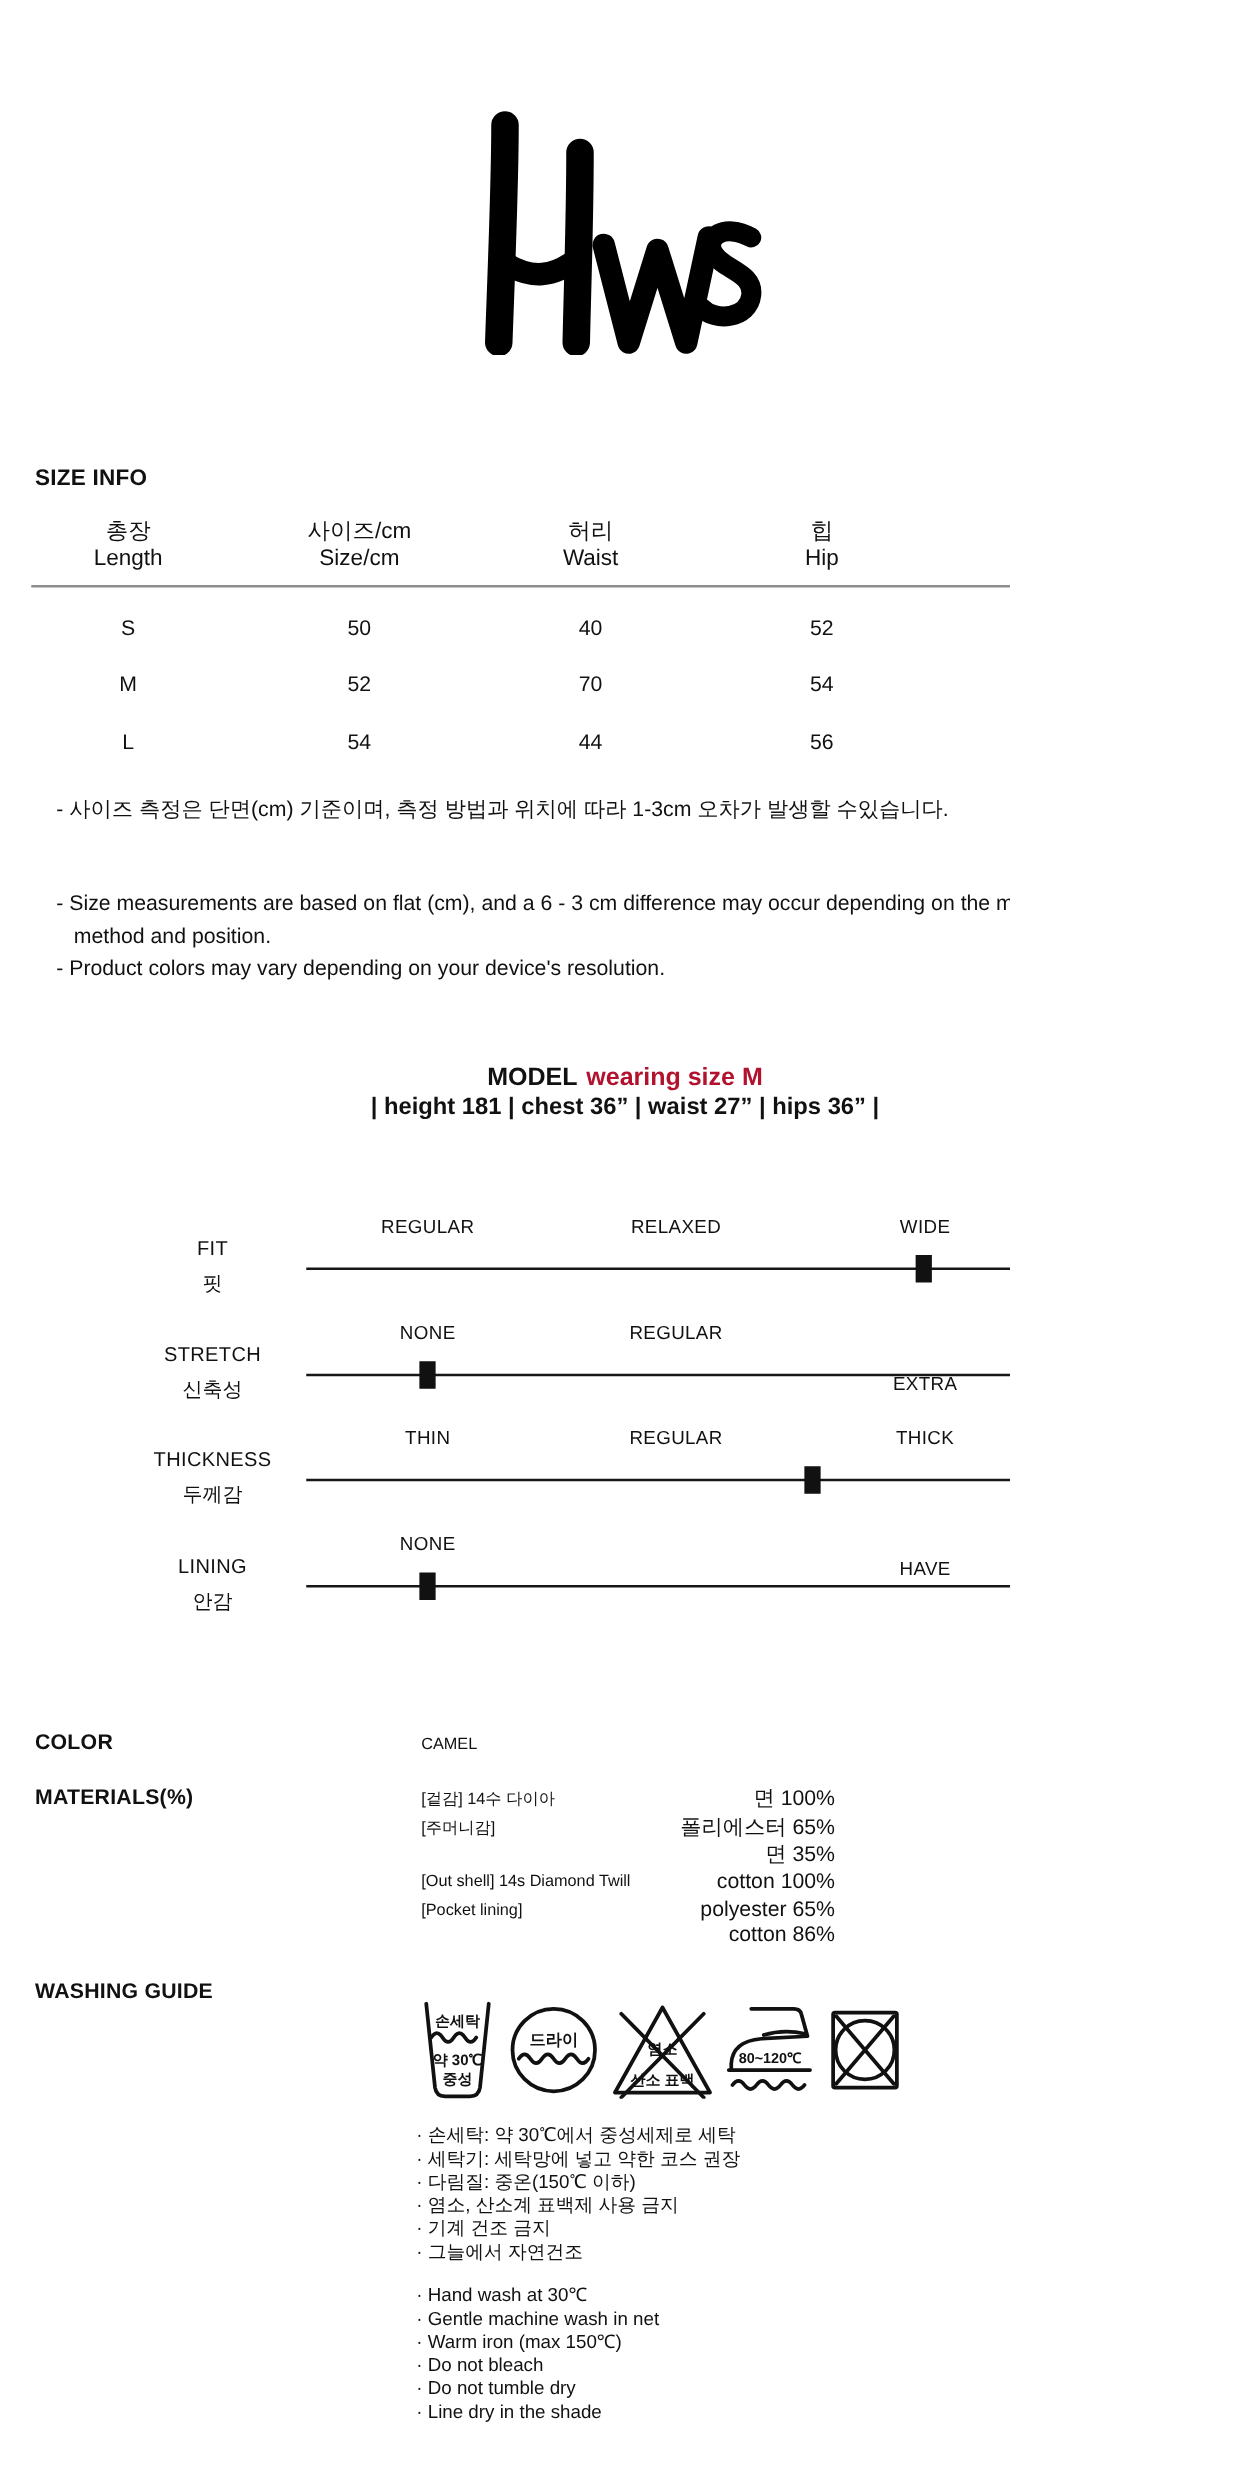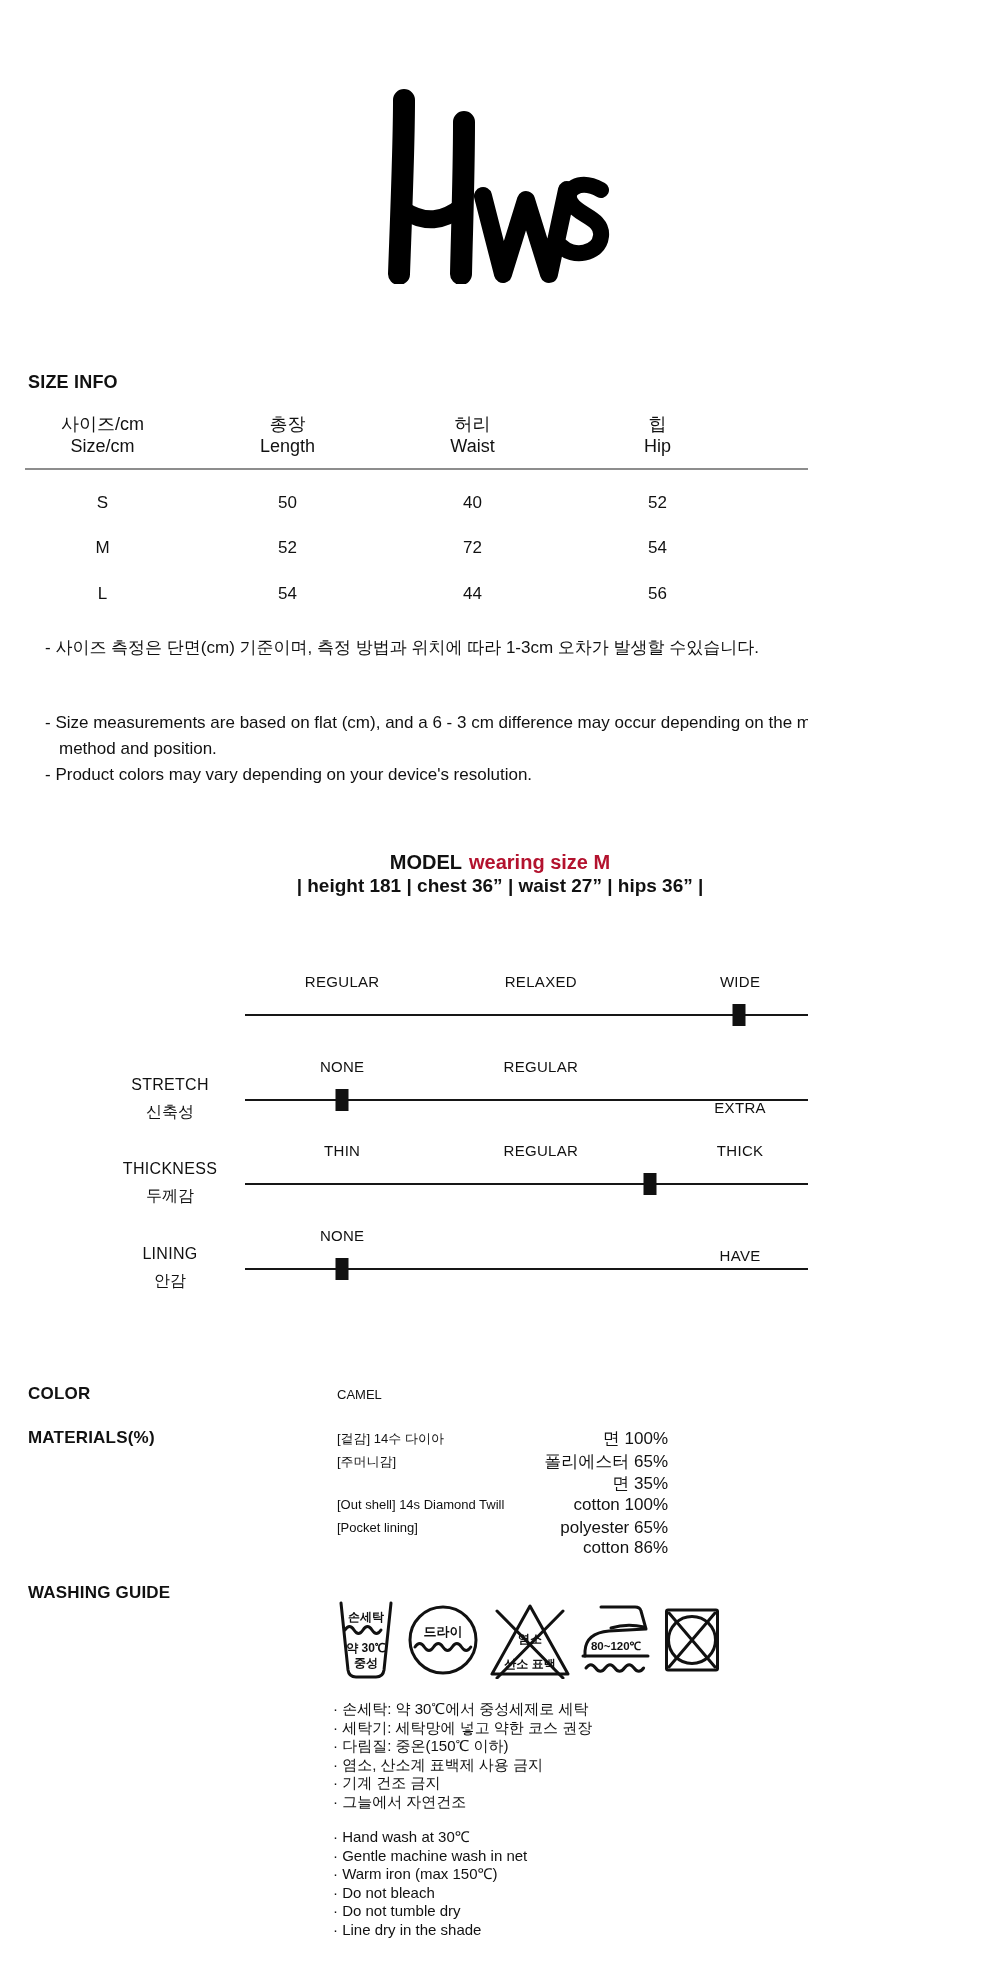--- a/index.html
+++ b/index.html
@@ -55,26 +55,26 @@
       <path d="M23,122 C45,136 63,134 83,118" stroke-width="18"></path>
       <path d="M103,108 L123,186 L146,112 L169,186 L187,102" stroke-width="18"></path>
       <path d="M221,102 C199,90 183,102 191,115 C199,128 223,130 221,148 C219,167 192,170 181,158" stroke-width="16"></path>
     </g>
   </svg>
 
   <h2 class="sec-title" style="top:372px">SIZE INFO</h2>
 
   <div class="tbl-grid" style="top:413px">
     <div class="th">
+        <div>총장</div>
+        <div>Length</div>
+      </div>
+    <div class="th">
         <div>사이즈/cm</div>
         <div>Size/cm</div>
-      </div>
-    <div class="th">
-        <div>총장</div>
-        <div>Length</div>
       </div>
     <div class="th">
         <div>허리</div>
         <div>Waist</div>
       </div>
     <div class="th">
         <div>힙</div>
         <div>Hip</div>
       </div>
     <div class="th">
@@ -88,21 +88,21 @@
   <div class="tbl-grid" style="top:492px">
     <div class="td">S</div>
     <div class="td">50</div>
     <div class="td">40</div>
     <div class="td">52</div>
     <div class="td">25</div>
   </div>
   <div class="tbl-grid" style="top:537px">
     <div class="td">M</div>
     <div class="td">52</div>
-    <div class="td">72</div>
+    <div class="td">70</div>
     <div class="td">54</div>
     <div class="td">26</div>
   </div>
   <div class="tbl-grid" style="top:583px">
     <div class="td">L</div>
     <div class="td">54</div>
     <div class="td">44</div>
     <div class="td">56</div>
     <div class="td">27</div>
   </div>
@@ -116,20 +116,24 @@
   </div>
 
   <div class="model">
     <div class="model-l1">
       <span>MODEL</span><span class="wearing" style="color: rgb(179, 18, 46);">wearing size M</span>
     </div>
     <div class="model-l2">| height 181 | chest 36” |  waist 27”  | hips 36” |</div>
   </div>
 
   <div class="srow" style="top:973px">
+    <div class="shead">
+      <div class="shead-en">FIT</div>
+      <div class="shead-ko">핏</div>
+    </div>
     <div class="szone">
       <span class="sopt" style="left: 15.8%;">REGULAR</span>
       <span class="sopt" style="left: 48.1%;">RELAXED</span>
       <span class="sopt" style="left: 80.5%;">WIDE</span>
       <div class="strack"></div>
       <div class="smarker" style="left: 80.3%;"></div>
     </div>
   </div>
 
   <div class="srow" style="top:1058px">

